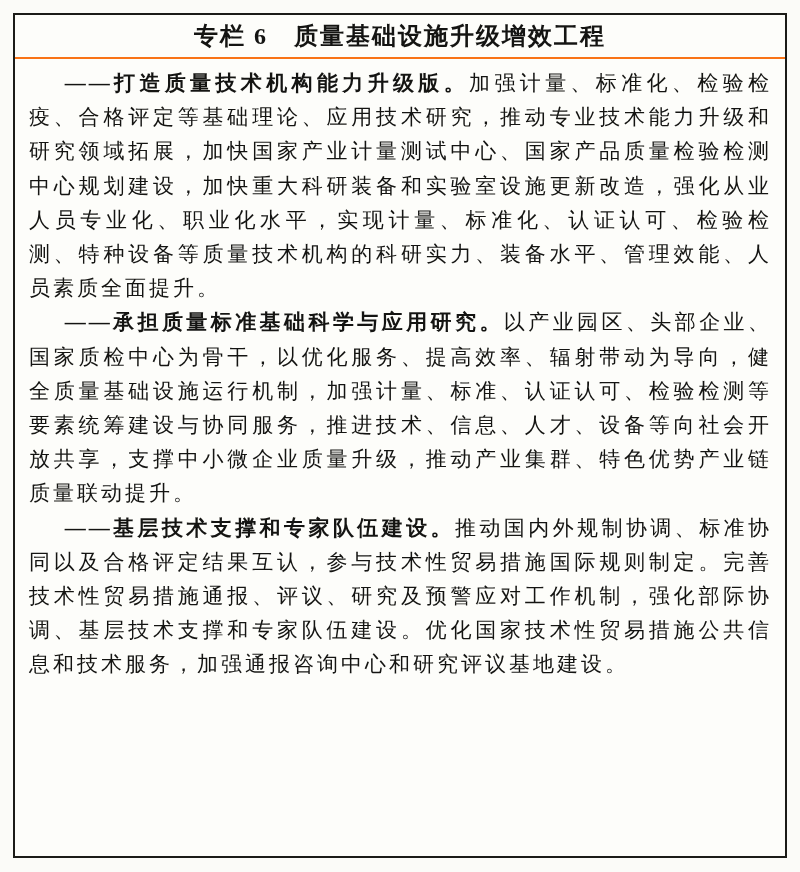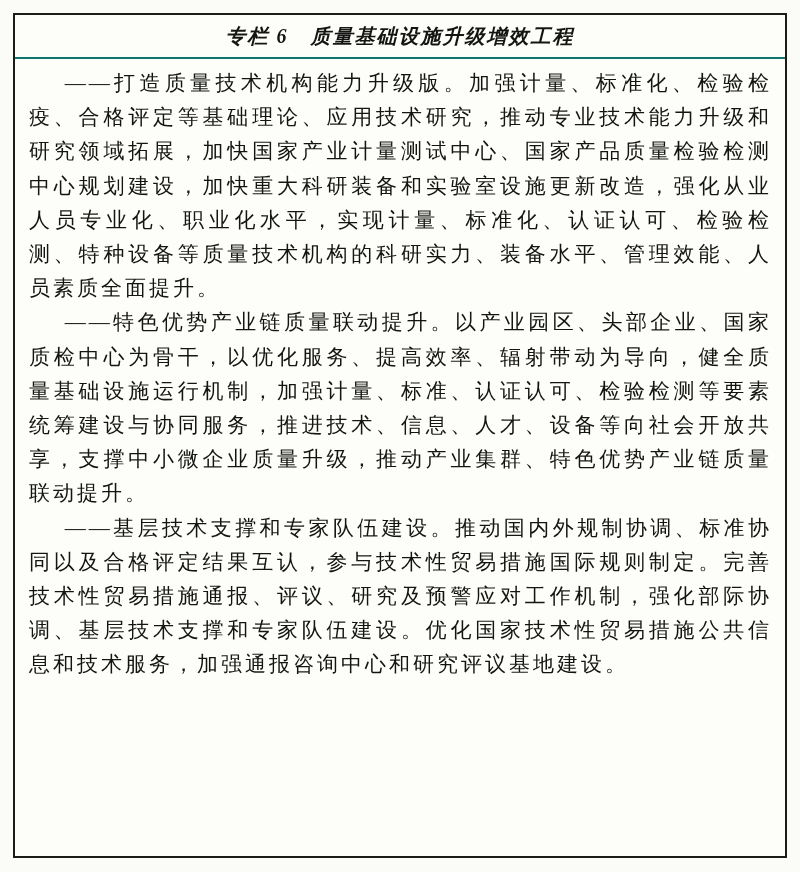--- a/index.html
+++ b/index.html
@@ -21,51 +21,50 @@
     position: absolute;
     left: 13px;
     top: 13px;
     width: 774px;
     height: 845px;
     border: 2px solid #1b1b18;
     background: #fdfdfa;
   }
   .panel-title {
     height: 44px;
-    border-bottom: 2px solid #0f766e;
+    border-bottom: 2px solid #f97316;
     display: flex;
     align-items: center;
     justify-content: center;
-    font-size: 20px;
+    font-size: 24px;
     font-weight: bold;
     letter-spacing: 2px;
     white-space: pre;
-    font-style: italic;
   }
   .panel-body {
     padding: 7px 13px 0 14px;
     font-size: 21px;
     line-height: 34.2px;
     letter-spacing: 3px;
     text-align: justify;
     text-justify: inter-character;
   }
   .panel-body p {
     margin: 0;
     text-indent: 1.7em;
   }
   .lead {
-    font-weight: normal;
+    font-weight: bold;
   }
 </style>
 </head>
 <body>
 
 <div class="page">
   <div class="panel">
     <div class="panel-title">专栏 6　质量基础设施升级增效工程</div>
     <div class="panel-body">
       <p><span class="lead">——打造质量技术机构能力升级版。</span><span>加强计量、标准化、检验检疫、合格评定等基础理论、应用技术研究，推动专业技术能力升级和研究领域拓展，加快国家产业计量测试中心、国家产品质量检验检测中心规划建设，加快重大科研装备和实验室设施更新改造，强化从业人员专业化、职业化水平，实现计量、标准化、认证认可、检验检测、特种设备等质量技术机构的科研实力、装备水平、管理效能、人员素质全面提升。</span></p>
-      <p><span class="lead">——特色优势产业链质量联动提升。</span><span>以产业园区、头部企业、国家质检中心为骨干，以优化服务、提高效率、辐射带动为导向，健全质量基础设施运行机制，加强计量、标准、认证认可、检验检测等要素统筹建设与协同服务，推进技术、信息、人才、设备等向社会开放共享，支撑中小微企业质量升级，推动产业集群、特色优势产业链质量联动提升。</span></p>
+      <p><span class="lead">——承担质量标准基础科学与应用研究。</span><span>以产业园区、头部企业、国家质检中心为骨干，以优化服务、提高效率、辐射带动为导向，健全质量基础设施运行机制，加强计量、标准、认证认可、检验检测等要素统筹建设与协同服务，推进技术、信息、人才、设备等向社会开放共享，支撑中小微企业质量升级，推动产业集群、特色优势产业链质量联动提升。</span></p>
       <p><span class="lead">——基层技术支撑和专家队伍建设。</span><span>推动国内外规制协调、标准协同以及合格评定结果互认，参与技术性贸易措施国际规则制定。完善技术性贸易措施通报、评议、研究及预警应对工作机制，强化部际协调、基层技术支撑和专家队伍建设。优化国家技术性贸易措施公共信息和技术服务，加强通报咨询中心和研究评议基地建设。</span></p>
     </div>
   </div>
 </div>
 
 </body></html>

